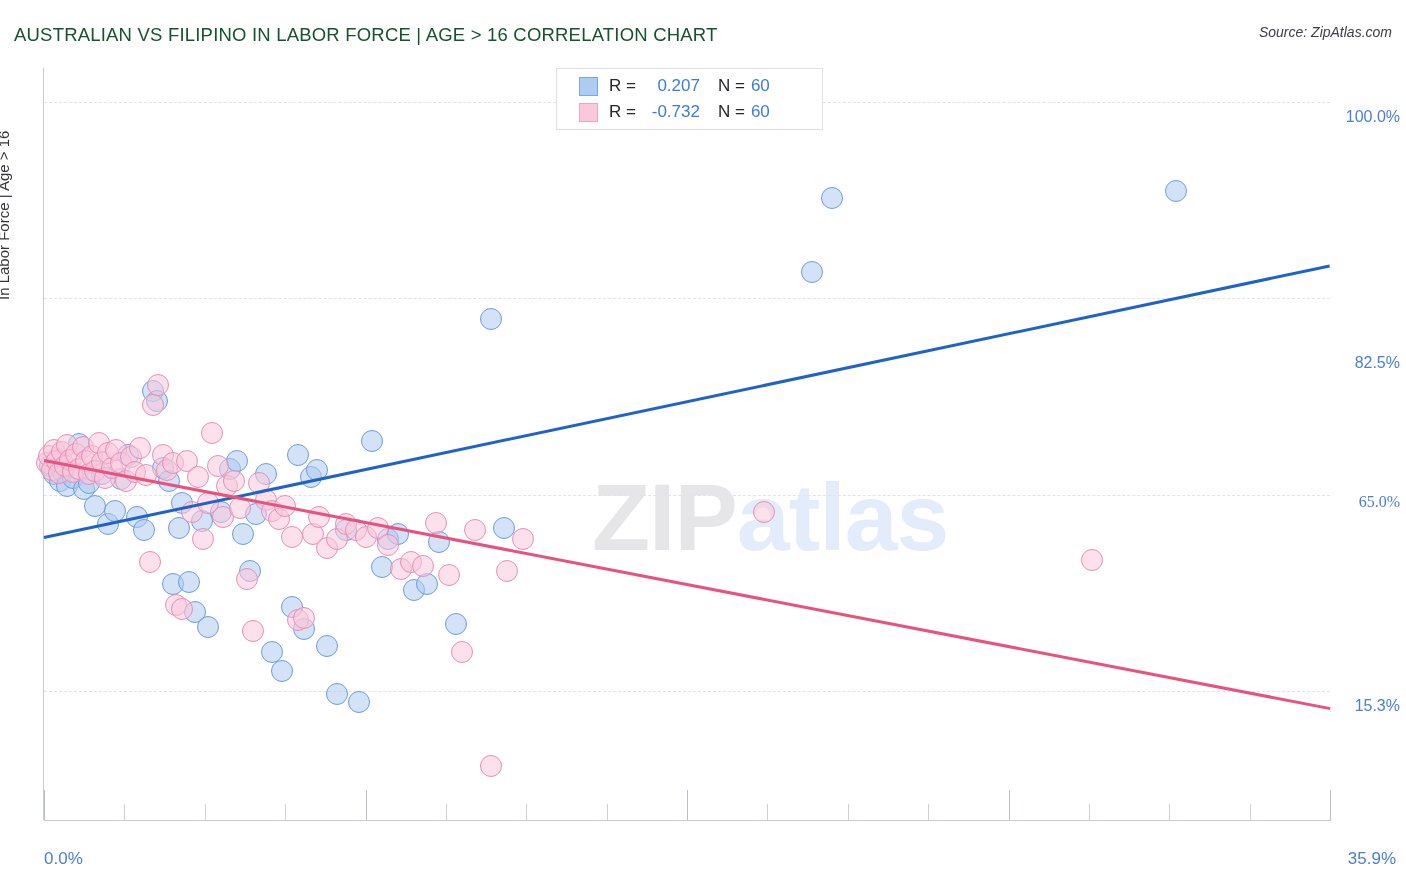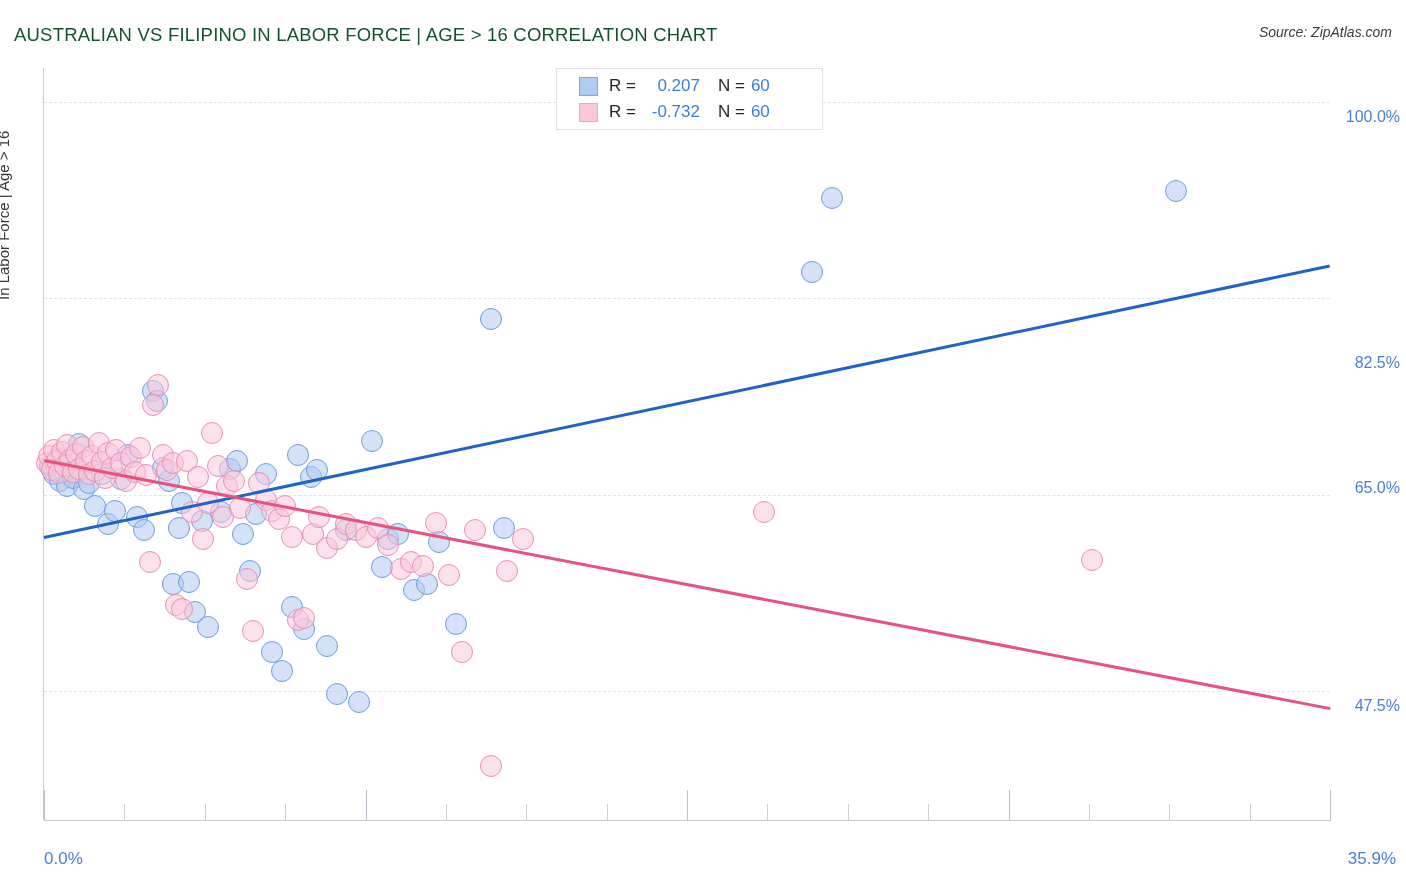--- a/index.html
+++ b/index.html
@@ -102,20 +102,23 @@
 
   <div class="title">AUSTRALIAN VS FILIPINO IN LABOR FORCE | AGE &gt; 16 CORRELATION CHART</div>
   <div class="source">Source: ZipAtlas.com</div>
 
   <div class="axis-left"></div>
   <div class="axis-bottom"></div>
 
   <div class="ytitle">In Labor Force | Age &gt; 16</div>
 
   <div class="plot" id="plot">
+    <div class="watermark">
+      <span class="zip">ZIP</span><span class="atlas">atlas</span>
+    </div>
   <div class="gridline" style="top: 33.6716px;"></div>
       <div class="gridline" style="top: 230.09px;"></div>
       <div class="gridline" style="top: 426.507px;"></div>
       <div class="gridline" style="top: 622.925px;"></div>
       <div class="xtick" style="left: 0px; height: 30px; background: rgb(185, 190, 200);"></div>
       <div class="xtick" style="left: 80.375px; height: 16px; background: rgb(205, 209, 217);"></div>
       <div class="xtick" style="left: 160.75px; height: 16px; background: rgb(205, 209, 217);"></div>
       <div class="xtick" style="left: 241.125px; height: 16px; background: rgb(205, 209, 217);"></div>
       <div class="xtick" style="left: 321.5px; height: 30px; background: rgb(185, 190, 200);"></div>
       <div class="xtick" style="left: 401.875px; height: 16px; background: rgb(205, 209, 217);"></div>
@@ -270,22 +273,22 @@
       <div class="pt pink" style="height: 22px; width: 22px; left: 468.035px; top: 460.403px;"></div>
       <div class="pt pink" style="height: 22px; width: 22px; left: 709.16px; top: 433.466px;"></div>
       <div class="pt pink" style="height: 22px; width: 22px; left: 1037.09px; top: 480.606px;"></div>
       <div class="trend blue" style="left: 0px; top: 468.036px; width: 1314.37px; transform: rotate(-11.9262deg);"></div>
       <div class="trend pink" style="left: 0px; top: 390.591px; width: 1309.7px; transform: rotate(10.9173deg);"></div>
     </div>
 
   <div id="yticks">
       <div class="ytick-label" style="top: 107.672px;">100.0%</div>
       <div class="ytick-label" style="top: 322px; margin-top: 32px;">82.5%</div>
-      <div class="ytick-label" style="top: 479px;">65.0%</div>
-      <div class="ytick-label" style="top: 696.925px;">47.5%</div>
+      <div class="ytick-label" style="top: 493px; font-family: Liberation Serif, serif;">65.0%</div>
+      <div class="ytick-label" style="top: 696.925px;">15.3%</div>
     </div>
 
   <div class="statbox">
     <div class="statrow">
       <span class="swatch sw-blue"></span>
       <span class="st-lbl">R =</span>
       <span class="st-val rval">0.207</span>
       <span class="nlbl">N =</span>
       <span class="nval">60</span>
     </div>

